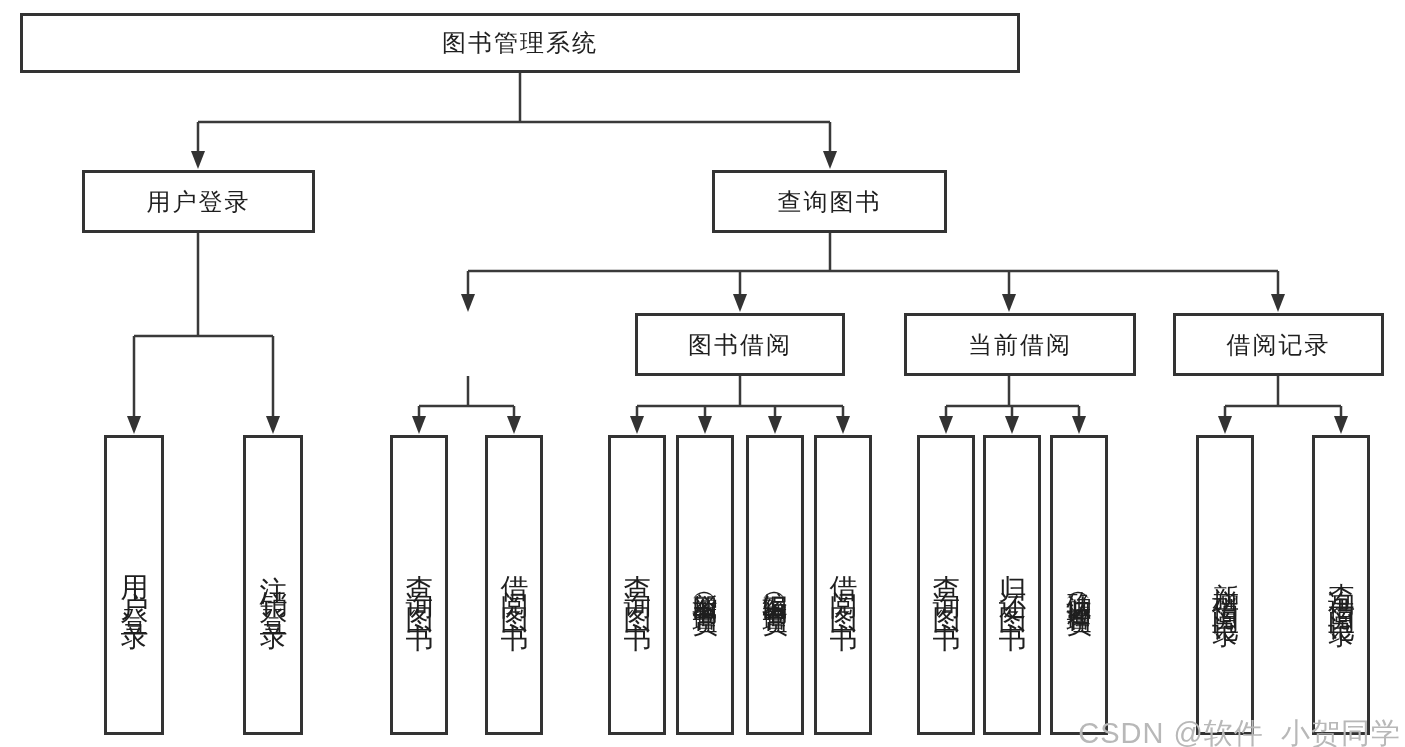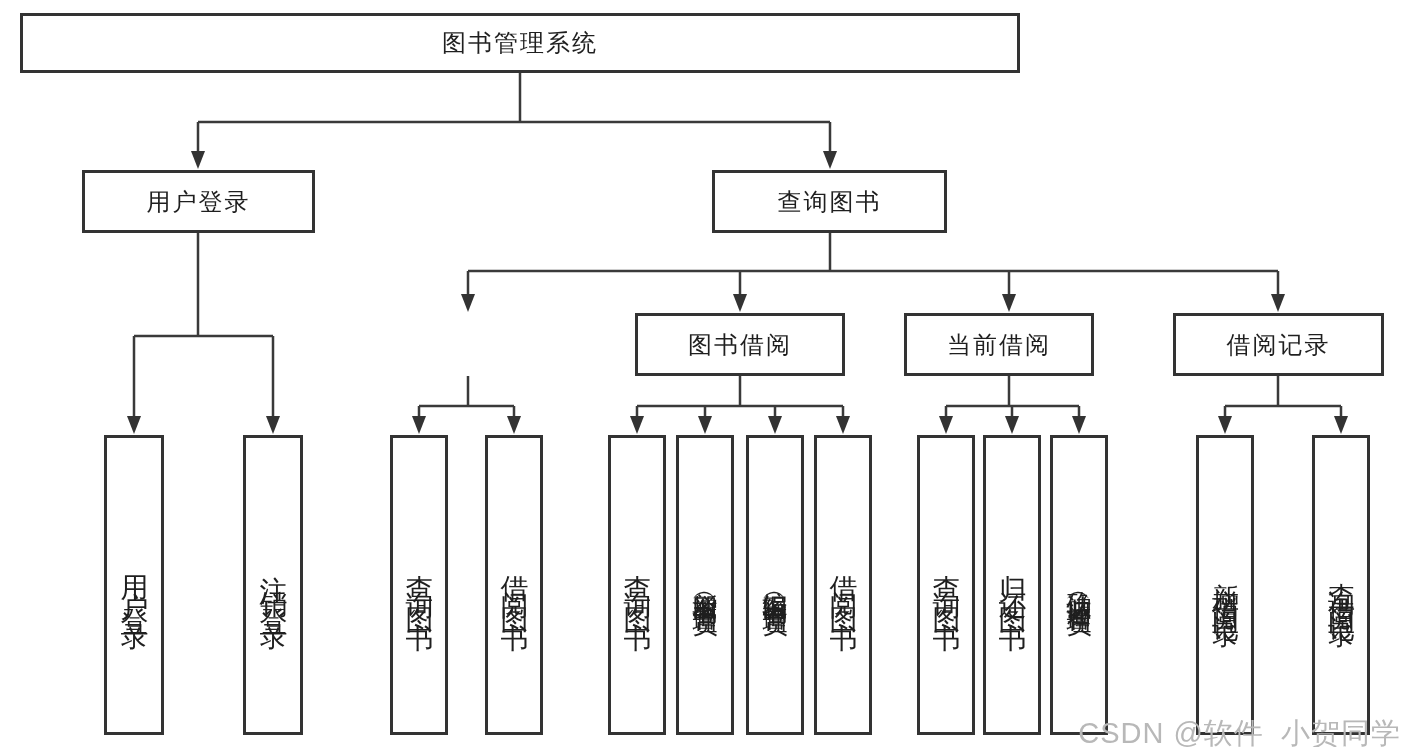--- a/index.html
+++ b/index.html
@@ -87,21 +87,21 @@
   <div class="box lvl" style="left:82px;top:170px;width:233px;">
     <span class="h-label">用户登录</span>
   </div>
   <div class="box lvl" style="left:712px;top:170px;width:235px;">
     <span class="h-label">查询图书</span>
   </div>
 
   <div class="box lvl" style="left:635px;top:313px;width:210px;text-align:center;">
     <span class="h-label">图书借阅</span>
   </div>
-  <div class="box lvl" style="left:904px;top:313px;width:190px;">
+  <div class="box lvl" style="left:904px;top:313px;width:232px;">
     <span class="h-label">当前借阅</span>
   </div>
   <div class="box lvl" style="left:1173px;top:313px;width:211px;">
     <span class="h-label">借阅记录</span>
   </div>
 
   <div class="box leaf" style="left:104px;width:60px;">
     <span class="leaf-label">用户登录</span>
   </div>
   <div class="box leaf" style="left:243px;width:60px;">

